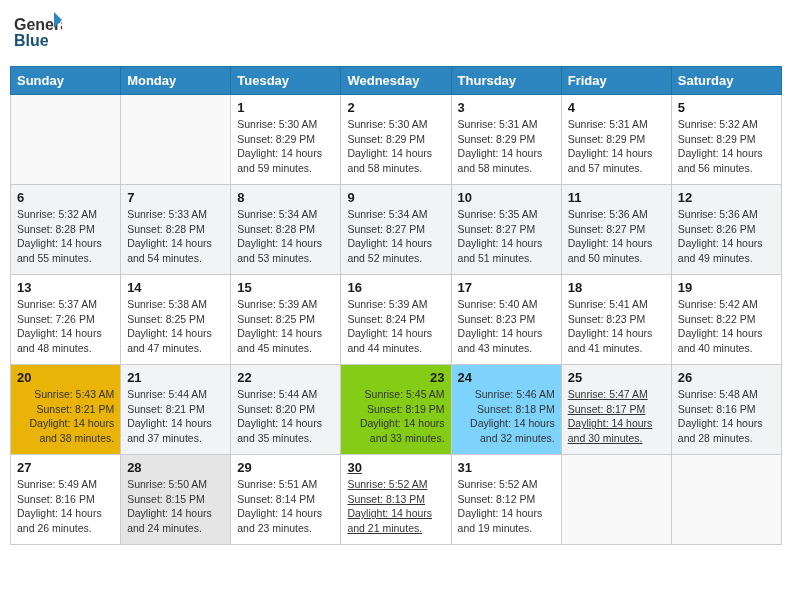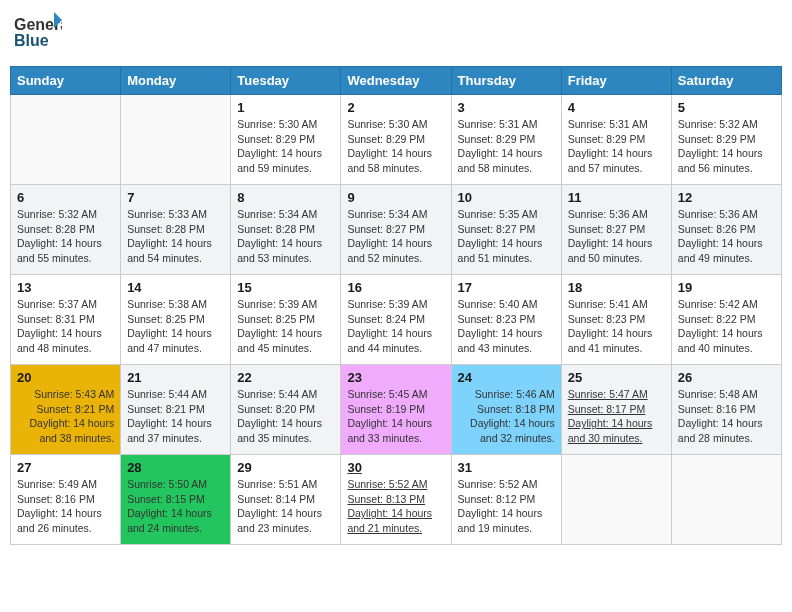--- a/index.html
+++ b/index.html
@@ -188,21 +188,21 @@
           <span class="day-num">12</span>
           <div class="day-info" style="white-space: pre-line;">Sunrise: 5:36 AM
 Sunset: 8:26 PM
 Daylight: 14 hours and 49 minutes.</div>
         </td>
       </tr>
       <tr>
         <td style="background: rgb(255, 255, 255);">
           <span class="day-num">13</span>
           <div class="day-info" style="white-space: pre-line;">Sunrise: 5:37 AM
-Sunset: 8:31 PM
+Sunset: 7:26 PM
 Daylight: 14 hours and 48 minutes.</div>
         </td>
         <td style="background: rgb(255, 255, 255);">
           <span class="day-num">14</span>
           <div class="day-info" style="white-space: pre-line;">Sunrise: 5:38 AM
 Sunset: 8:25 PM
 Daylight: 14 hours and 47 minutes.</div>
         </td>
         <td style="background: rgb(255, 255, 255);">
           <span class="day-num">15</span>
@@ -247,21 +247,21 @@
           <div class="day-info" style="white-space: pre-line;">Sunrise: 5:44 AM
 Sunset: 8:21 PM
 Daylight: 14 hours and 37 minutes.</div>
         </td>
         <td style="background: rgb(242, 243, 244);">
           <span class="day-num">22</span>
           <div class="day-info" style="white-space: pre-line;">Sunrise: 5:44 AM
 Sunset: 8:20 PM
 Daylight: 14 hours and 35 minutes.</div>
         </td>
-        <td style="background: #f0abfc;">
+        <td style="background: #84cc16; text-align: right;">
           <span class="day-num">23</span>
           <div class="day-info" style="white-space: pre-line;">Sunrise: 5:45 AM
 Sunset: 8:19 PM
 Daylight: 14 hours and 33 minutes.</div>
         </td>
         <td style="background: #7dd3fc;">
           <span class="day-num">24</span>
           <div class="day-info" style="white-space: pre-line; text-align: right;">Sunrise: 5:46 AM
 Sunset: 8:18 PM
 Daylight: 14 hours and 32 minutes.</div>
@@ -279,21 +279,21 @@
 Daylight: 14 hours and 28 minutes.</div>
         </td>
       </tr>
       <tr>
         <td style="background: rgb(255, 255, 255);">
           <span class="day-num">27</span>
           <div class="day-info" style="white-space: pre-line;">Sunrise: 5:49 AM
 Sunset: 8:16 PM
 Daylight: 14 hours and 26 minutes.</div>
         </td>
-        <td style="background: #22c55e;">
+        <td style="background: #e5e5e5;">
           <span class="day-num">28</span>
           <div class="day-info" style="white-space: pre-line;">Sunrise: 5:50 AM
 Sunset: 8:15 PM
 Daylight: 14 hours and 24 minutes.</div>
         </td>
         <td style="background: rgb(255, 255, 255);">
           <span class="day-num">29</span>
           <div class="day-info" style="white-space: pre-line;">Sunrise: 5:51 AM
 Sunset: 8:14 PM
 Daylight: 14 hours and 23 minutes.</div>

